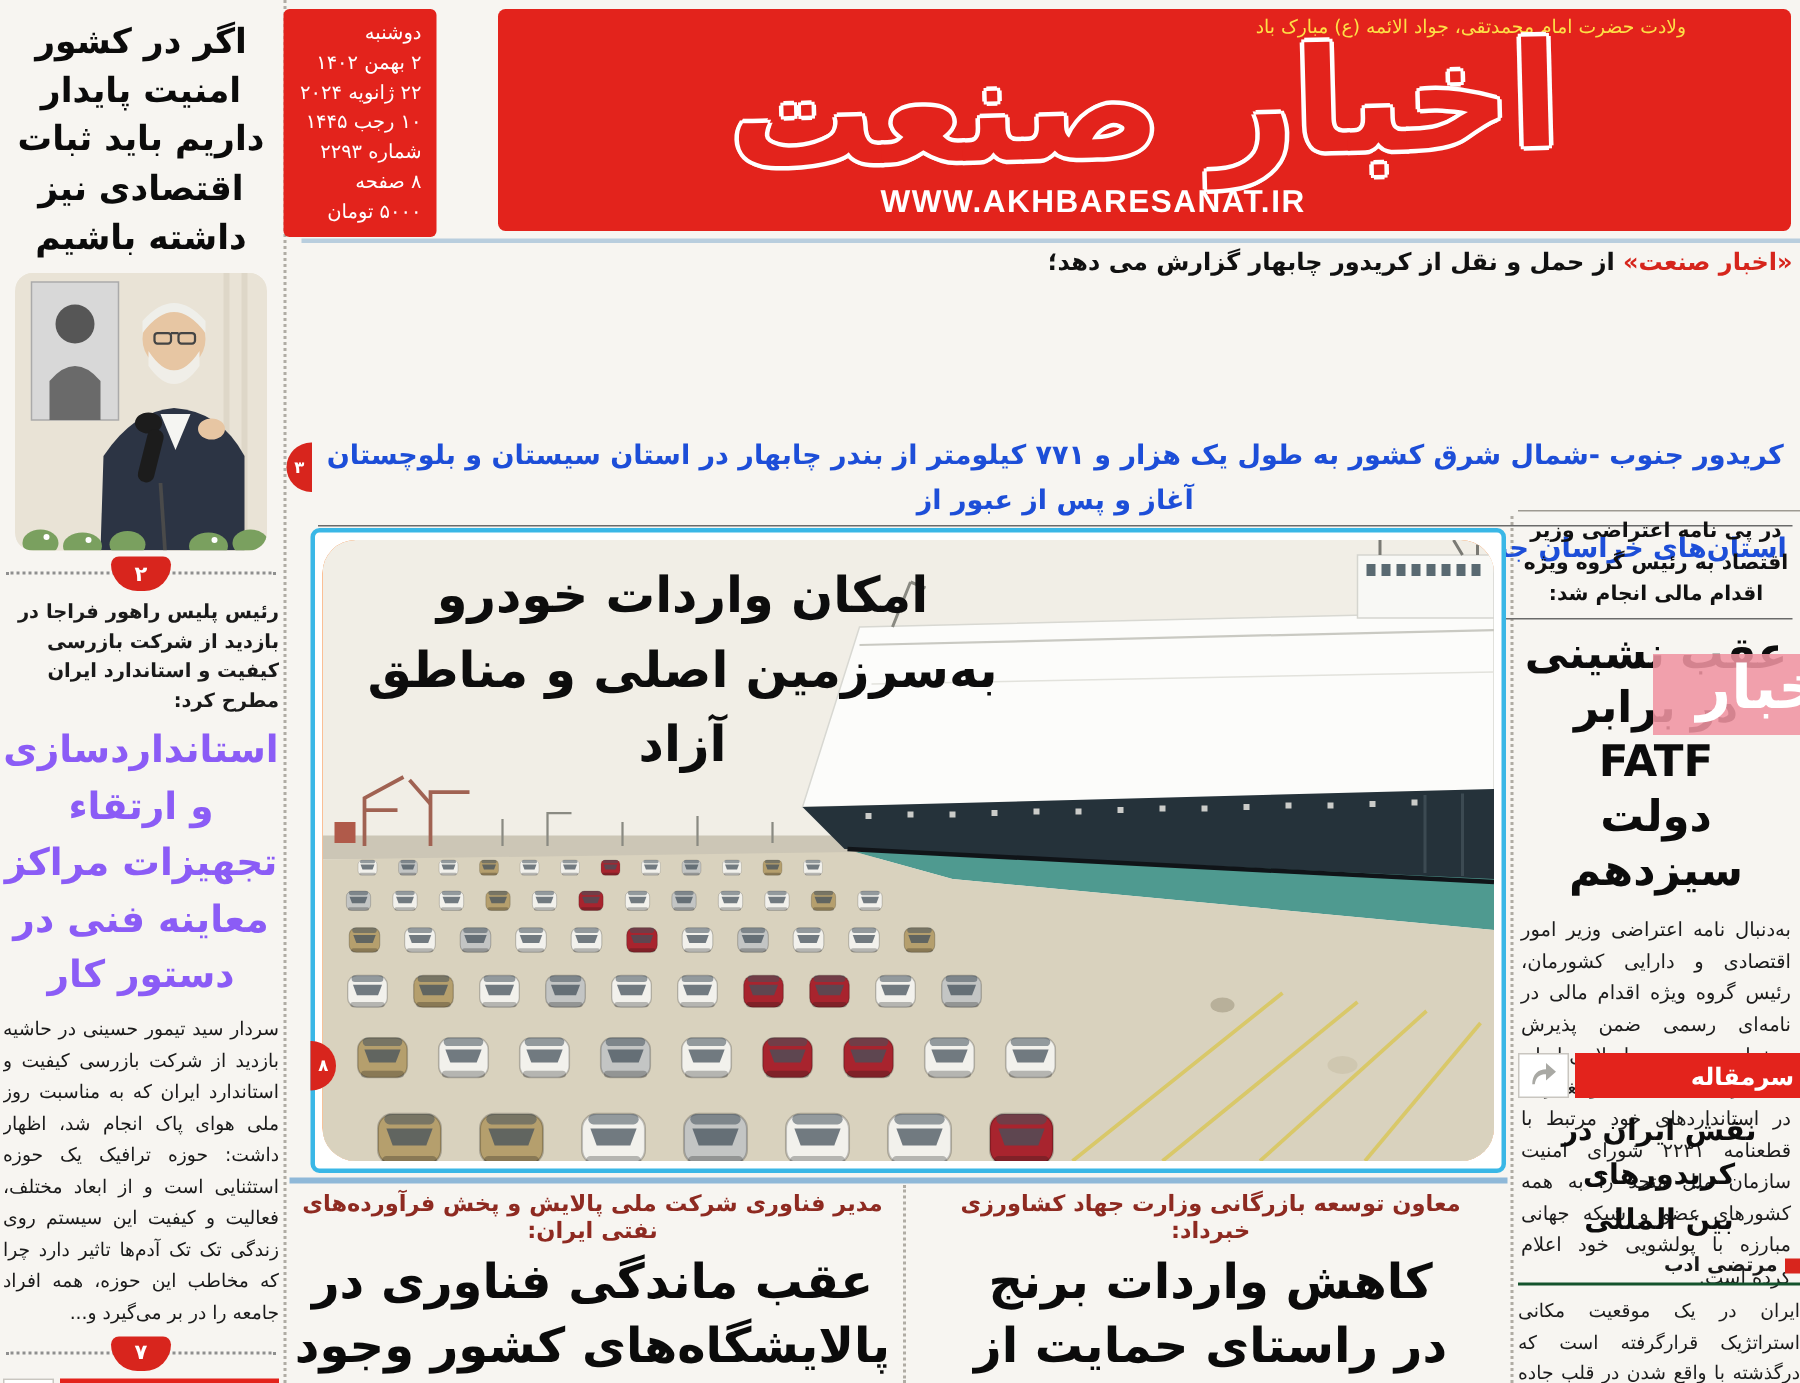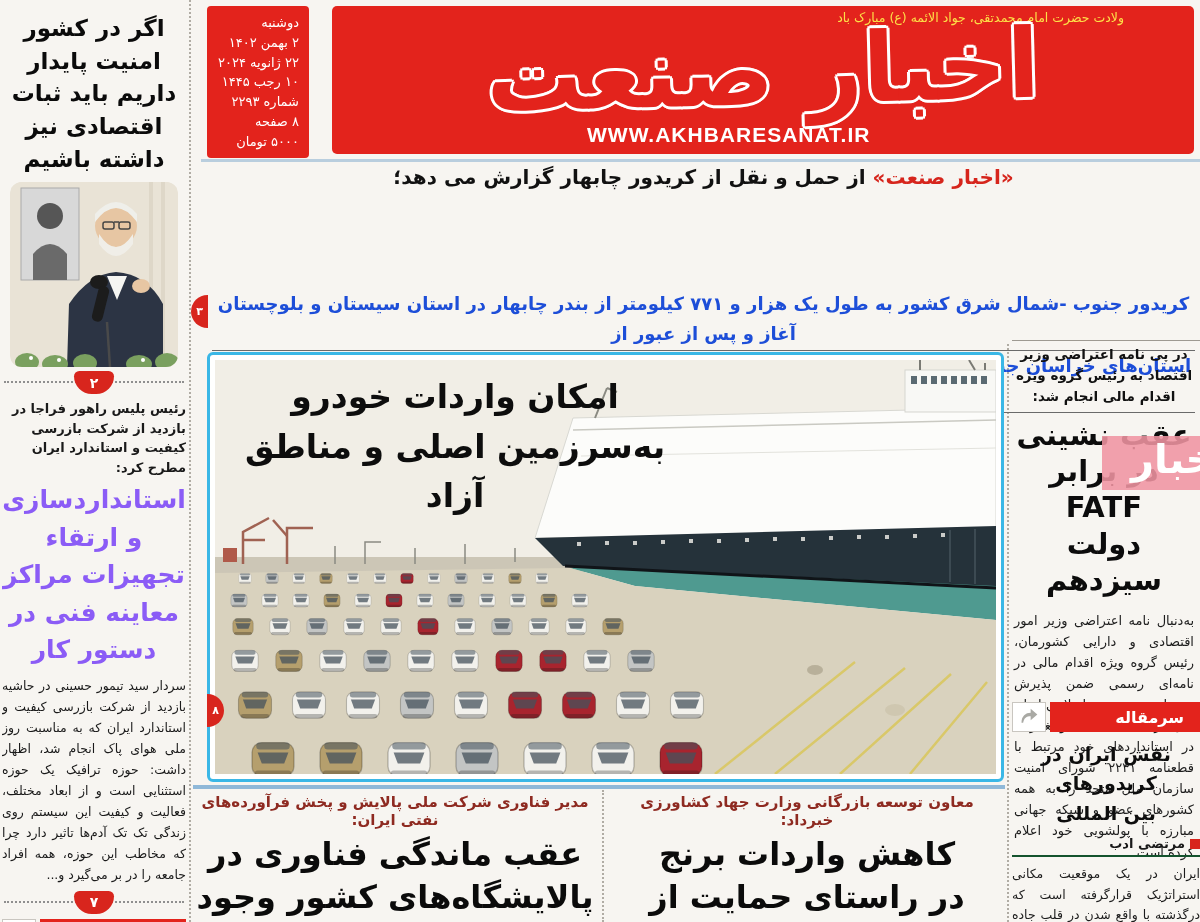--- a/index.html
+++ b/index.html
@@ -17,64 +17,64 @@
   .masthead-note { position:absolute; top:4px; right:70px; color:#fde047; font-size:12.5px; }
   .masthead-logo { position:absolute; top:0; left:0; right:0; height:130px;
     display:flex; align-items:center; justify-content:center;
     font-size:96px; font-weight:bold; color:#e3231c; letter-spacing:4px;
     text-shadow:-2px -2px 0 #fff, 2px -2px 0 #fff, -2px 2px 0 #fff, 2px 2px 0 #fff,
                  0 -3px 0 #fff, 0 3px 0 #fff, -3px 0 0 #fff, 3px 0 0 #fff;
     transform:rotate(-1.5deg); white-space:nowrap; }
   .masthead-site { position:absolute; left:255px; bottom:7px; color:#fff;
     font-family:"Liberation Sans", sans-serif; font-weight:bold; font-size:21px;
     letter-spacing:1px; direction:ltr; }
-  .dateline { position:absolute; left:207px; top:6px; width:102px; height:152px;
+  .dateline { position:absolute; left:189px; top:6px; width:102px; height:152px;
     background:#e3231c; border-radius:4px; color:#fff; font-size:13px;
     padding:7px 10px; line-height:19.8px; }
   .blue-rule { position:absolute; background:#b9cede; }
   
   .lead-kicker { position:absolute; left:212px; top:165px; width:983px;
-    text-align:center; font-size:20px; font-weight:bold; color:#111; }
+    font-size:16px; font-weight:bold; color:#111; }
   .lead-kicker .brand { color:#d6251c; }
   .lead-headline { position:absolute; left:212px; top:190px; width:983px;
     text-align:center; font-size:56px; font-weight:bold; color:#0c0c0c; line-height:1.05; }
   .lead-sub { position:absolute; left:212px; top:289px; width:983px;
     text-align:center; font-size:18px; font-weight:bold; color:#1d4ed8; line-height:30px; }
   .lead-sub span { display:inline-block; border-bottom:1.5px solid #6a6a6a; padding-bottom:1px; }
   
   .badge-shield { background:#d8251d; color:#fff; font-weight:bold;
     display:flex; align-items:center; justify-content:center; }
   .pagemark { position:relative; height:26px; }
   .pagemark .dots { position:absolute; top:12px; left:2px; right:2px; border-top:2px dotted #8f8f8f; }
   .pagemark .badge-shield { position:absolute; top:2px; left:50%; transform:translateX(-50%);
     width:40px; height:23px; font-size:14px; border-radius:6px 6px 20px 20px; }
   .badge-side { position:absolute; width:17px; height:33px; background:#d8251d; color:#fff;
     font-size:11px; font-weight:bold; display:flex; align-items:center; justify-content:center; z-index:5; }
   .bulge-left  { border-radius:17px 0 0 17px; }
   .bulge-right { border-radius:0 17px 17px 0; }
   
   .photo-frame { position:absolute; left:207px; top:352px; width:797px; height:430px;
     border:3px solid #3ab7e6; border-radius:6px; background:#fff; padding:5px; }
-  .photo-inner { position:relative; width:100%; height:100%; border-radius:0; overflow:hidden; background:#f97316; }
+  .photo-inner { position:relative; width:100%; height:100%; border-radius:22px; overflow:hidden; background:#f97316; }
   .photo-caption { position:absolute; top:12px; left:20px; width:440px; z-index:2;
     text-align:center; font-size:33px; font-weight:bold; color:#0d0d0d; line-height:1.5; }
   
   .fatf { position:absolute; left:1014px; top:344px; width:180px; }
   .col-kicker { text-align:center; font-size:13.5px; font-weight:bold; line-height:1.55; color:#111; }
   .fatf-headline { position:relative; z-index:1; margin-top:10px; text-align:center;
     font-size:29px; font-weight:bold; line-height:1.25; color:#0c0c0c; }
   .col-body { margin-top:12px; font-size:13px; line-height:1.62; text-align:justify; color:#1c1c1c; }
   .stamp { position:absolute; left:1102px; top:436px; width:98px; height:54px;
     background:rgba(240,148,162,0.88); overflow:hidden; z-index:2; }
   .stamp span { position:absolute; right:-28px; top:0; font-size:40px; font-weight:bold;
     color:#fff; white-space:nowrap; }
   
   .sec-header { display:flex; height:30px; gap:4px; }
   .sec-header .bar { flex:1; background:#e3231c; color:#fff; font-weight:bold; font-size:16px;
-    display:flex; align-items:center; padding:0 16px; }
+    display:flex; align-items:center; padding:0 4px; }
   .sec-header .arrowbox { width:34px; background:#fff; border:1px solid #c9c6c0;
     display:flex; align-items:center; justify-content:center; }
   .editorial { position:absolute; left:1012px; top:702px; width:188px; height:220px; overflow:hidden; }
   .ed-headline { margin-top:8px; text-align:center; font-size:19px; font-weight:bold; line-height:1.55; color:#0d0d0d; }
   .author-row { display:flex; align-items:center; gap:5px; border-bottom:2px solid #14532d;
     padding-bottom:4px; margin-top:8px; }
   .author-row .sq { width:10px; height:10px; background:#d8251d; }
   .author-row .nm { font-size:13px; font-weight:bold; }
   
   .bottom-art { position:absolute; top:793px; height:129px; overflow:hidden; }

